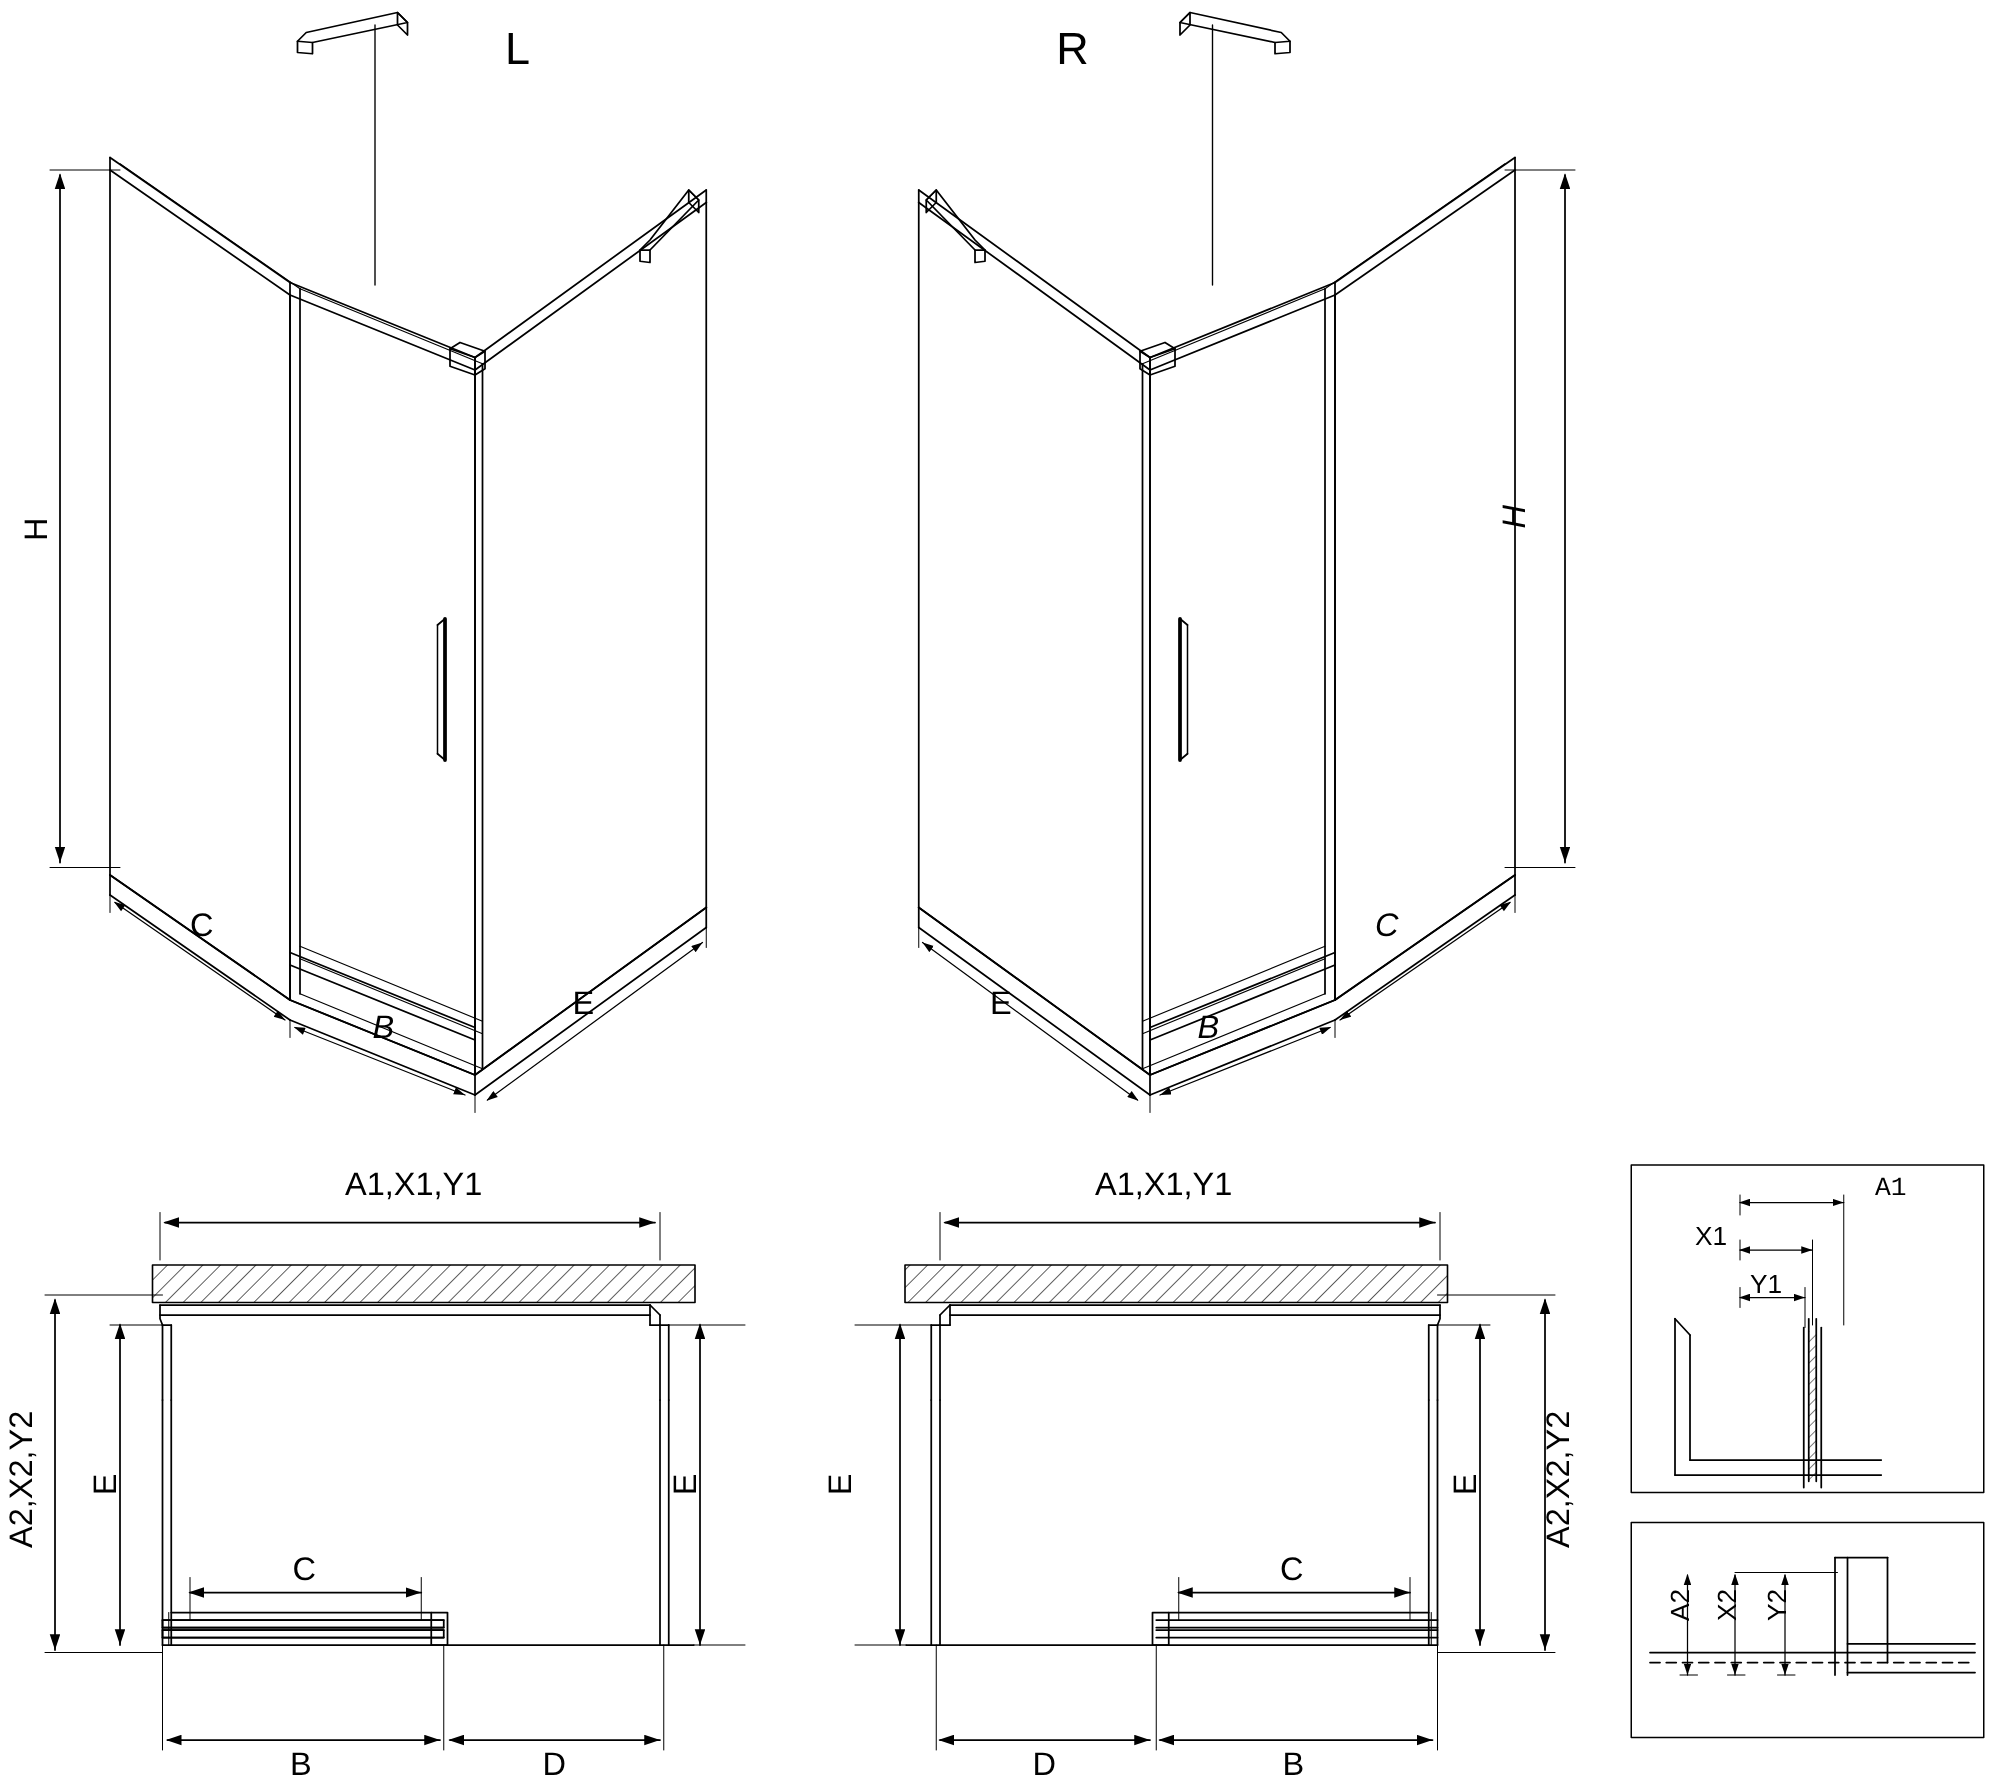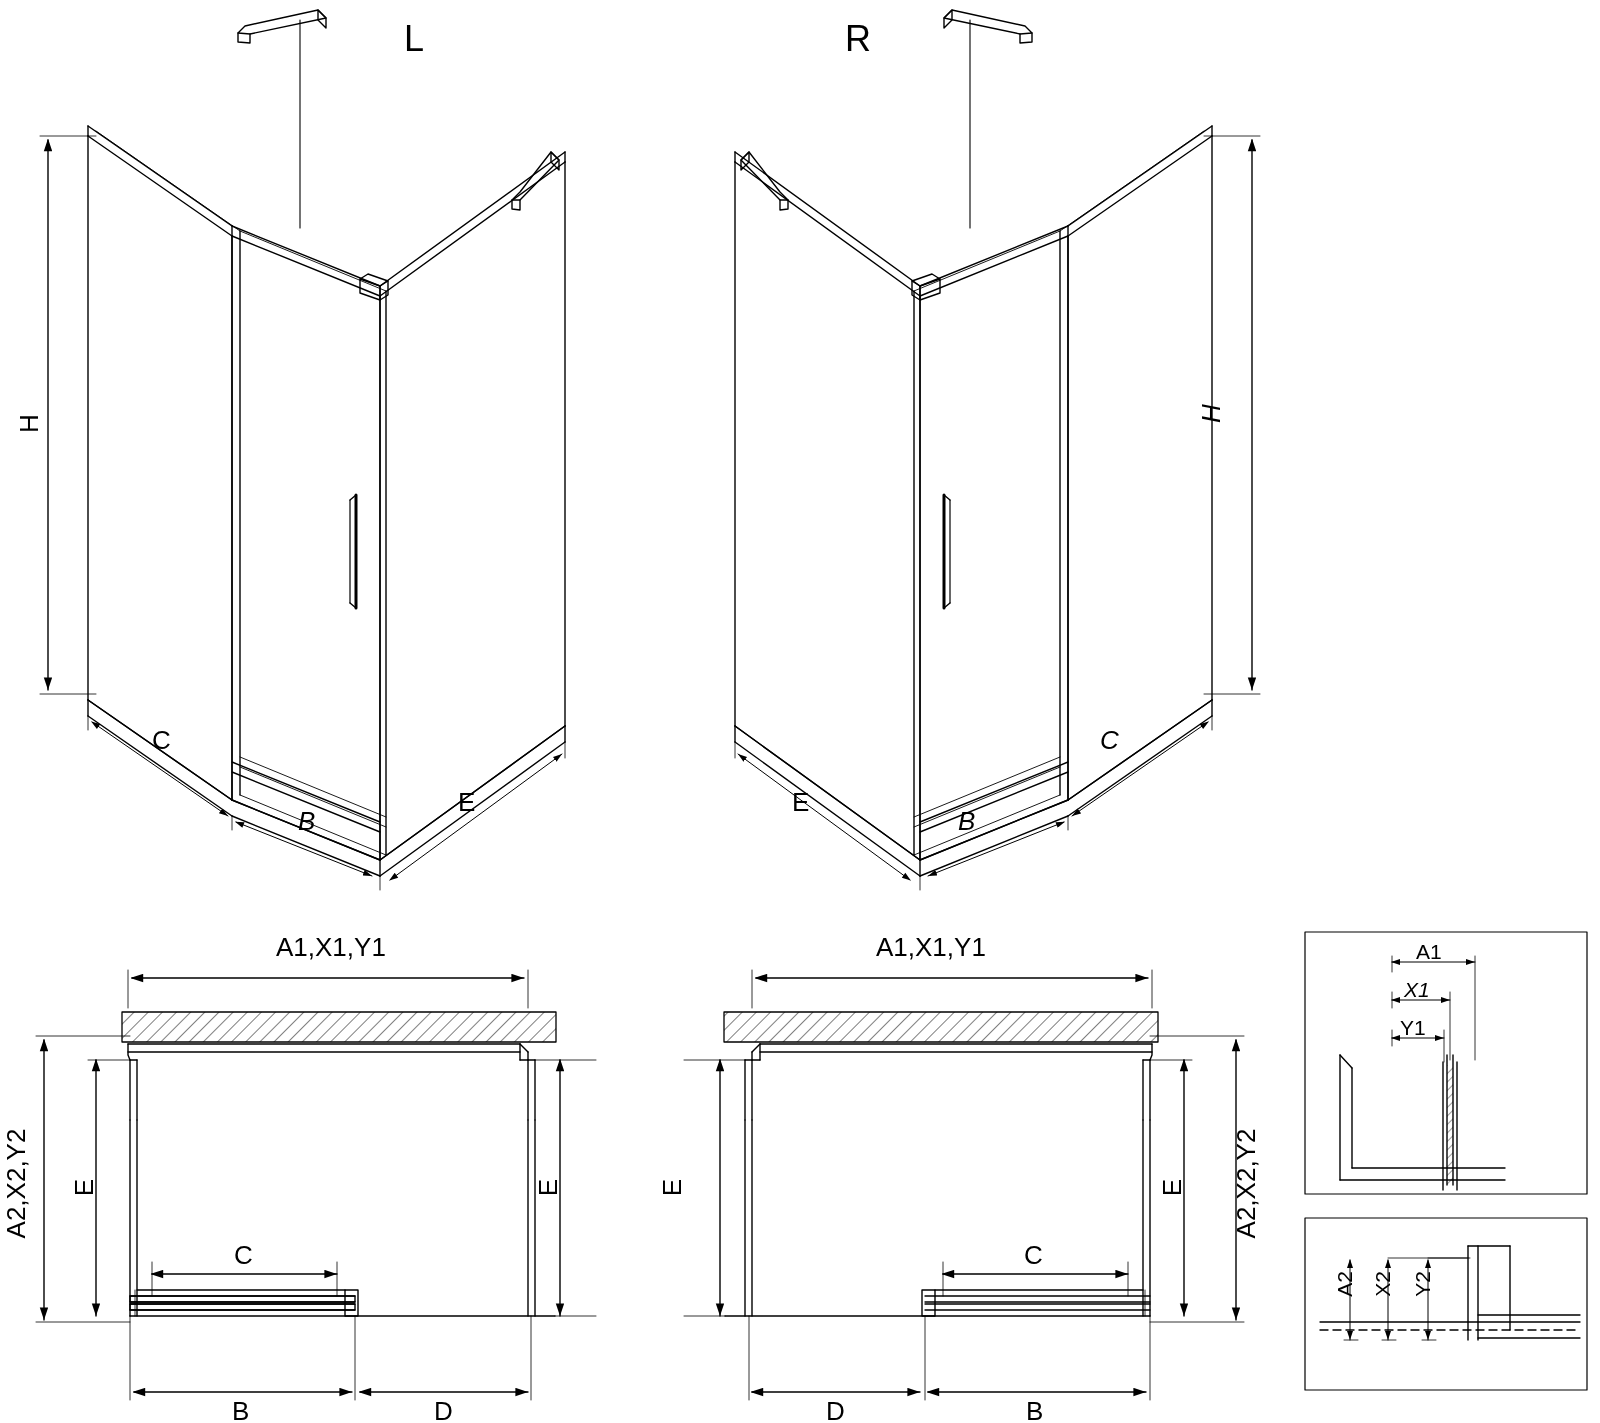--- a/index.html
+++ b/index.html
@@ -364,21 +364,21 @@
   <div class="lbl lbl-mid rot90" style="left:1164px;top:1172px;">E</div>
 
   <div class="lbl lbl-mid" style="left:234px;top:1240px;">C</div>
   <div class="lbl lbl-mid" style="left:1024px;top:1240px;">C</div>
 
   <div class="lbl lbl-mid" style="left:232px;top:1396px;">B</div>
   <div class="lbl lbl-mid" style="left:434px;top:1396px;">D</div>
   <div class="lbl lbl-mid" style="left:826px;top:1396px;">D</div>
   <div class="lbl lbl-mid" style="left:1026px;top:1396px;">B</div>
 
-  <div class="lbl lbl-sm" style="left:1416px;top:940px;">A1</div>
-  <div class="lbl lbl-sm" style="left:1404px;top:978px;font-style:italic;">X1</div>
+  <div class="lbl lbl-sm" style="left:1500px;top:940px;font-family:Liberation Mono, monospace;">A1</div>
+  <div class="lbl lbl-sm" style="left:1356px;top:978px;">X1</div>
   <div class="lbl lbl-sm" style="left:1400px;top:1016px;text-align:center;">Y1</div>
 
   <div class="lbl lbl-sm rot90" style="left:1332px;top:1272px;">A2</div>
   <div class="lbl lbl-sm rot90" style="left:1370px;top:1272px;">X2</div>
   <div class="lbl lbl-sm rot90" style="left:1410px;top:1272px;">Y2</div>
 
 </div>
 
 </body></html>

